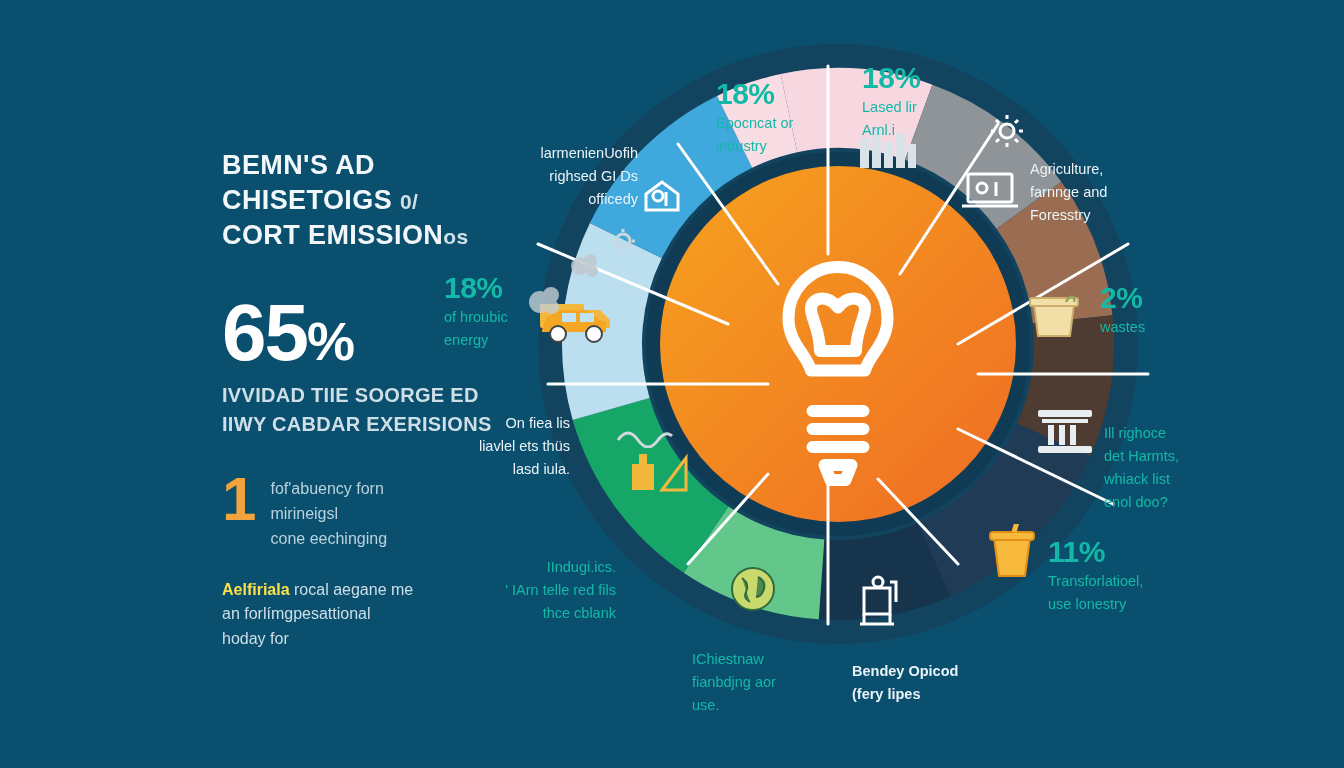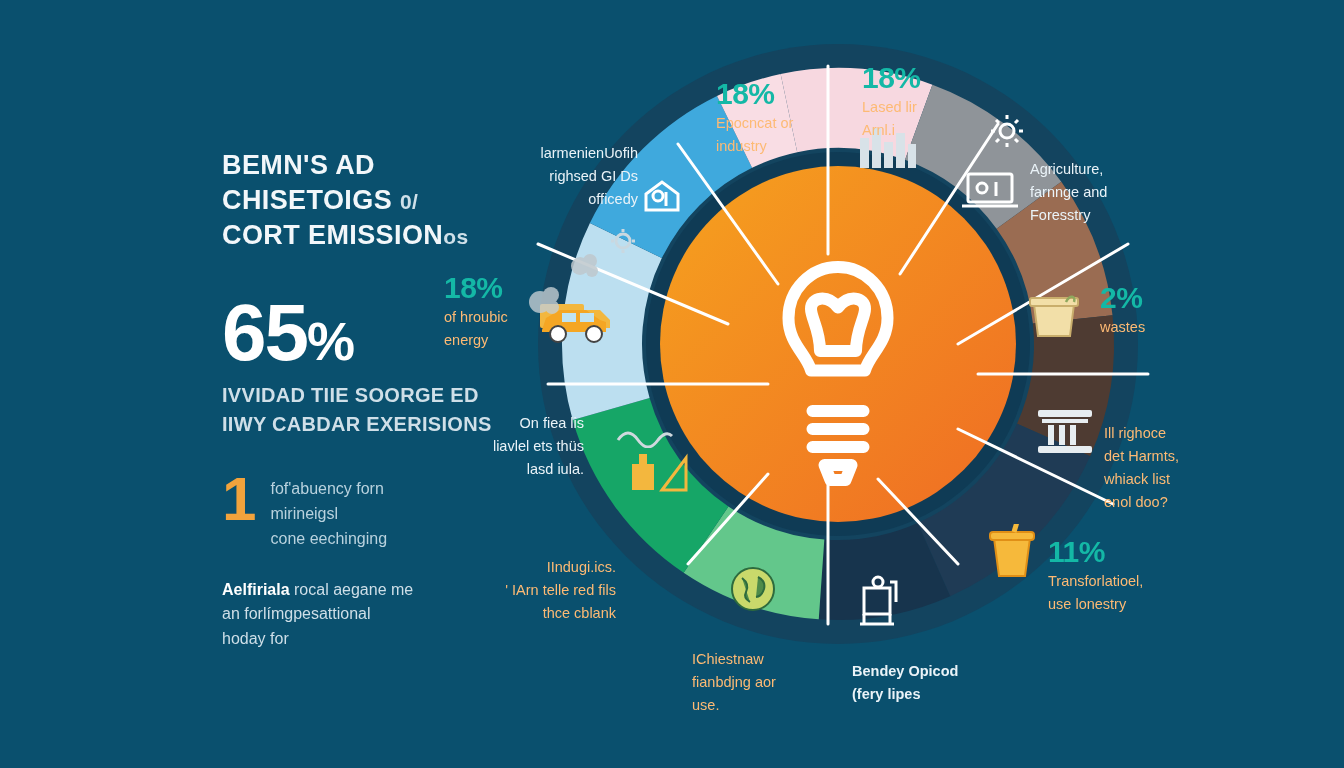--- a/index.html
+++ b/index.html
@@ -33,34 +33,34 @@
   }
 
   .factrow{display:flex;margin-top:32px;}
   .factnum{
     font-size:62px;font-weight:bold;color:#f2a33c;
     line-height:.9;margin-right:14px;
   }
   .facttext{font-size:16px;line-height:1.55;color:#b9d2de;padding-top:6px;}
 
   .closing{margin-top:26px;font-size:16px;line-height:1.55;color:#cfdfe8;}
-  .closing b{color:#ffffff;}
+  .closing b{color:#fde047;}
 
   
   .donut-wrap{position:absolute;left:528px;top:44px;width:680px;height:680px;}
   svg.donut{position:absolute;left:0;top:0;width:680px;height:680px;overflow:visible;}
 
   
   .lbl{position:absolute;}
   .lbl .pct{
     font-size:30px;font-weight:bold;color:#14b8a6;line-height:1.05;
     letter-spacing:-.5px;
   }
   .lbl .txt{
-    font-size:14.5px;line-height:1.38;color:#fdba74;margin-top:3px;
+    font-size:14.5px;line-height:1.38;color:#14b8a6;margin-top:3px;
   }
   .lbl .txt.bright{color:#eaf3f8;}
   .lbl.r{text-align:right;}
 
   .icon{position:absolute;}
   .icon svg{display:block;}
 </style>
 </head>
 <body>
 
@@ -359,19 +359,19 @@
     <div class="txt">' IArn telle red fils</div>
     <div class="txt">thce cblank</div>
   </div>
 
   <div class="lbl" style="left:444px;top:272px;width:110px;">
     <div class="pct">18%</div>
     <div class="txt">of hroubic</div>
     <div class="txt">energy</div>
   </div>
 
-  <div class="lbl r" style="left:426px;top:410px;width:158px;">
+  <div class="lbl r" style="left:412px;top:410px;width:158px;">
     <div class="txt bright">On fiea lis</div>
     <div class="txt bright">liavlel ets thüs</div>
     <div class="txt bright">lasd iula.</div>
   </div>
 
 </div>
 
 </body></html>

